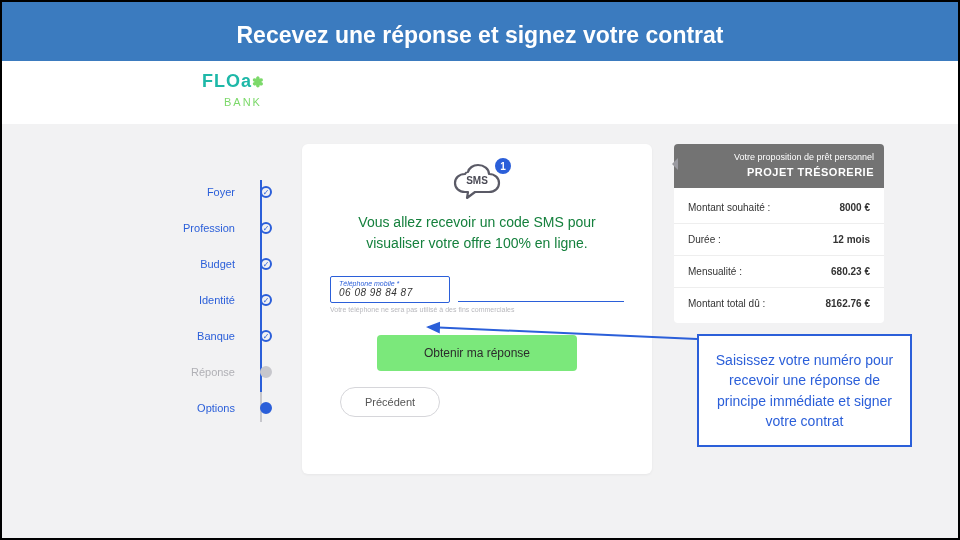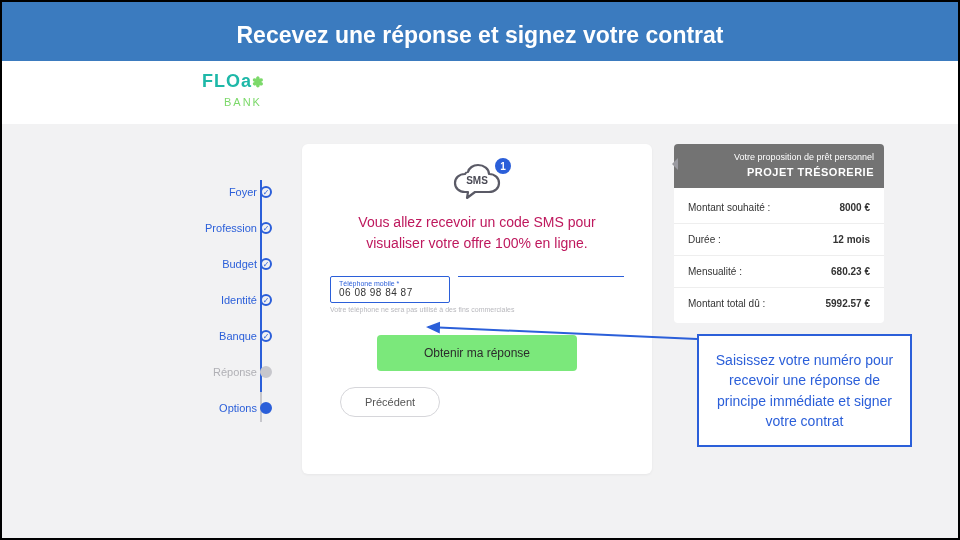--- a/index.html
+++ b/index.html
@@ -52,21 +52,21 @@
     top: 218px;
     height: 30px;
     background: #c7c7cc;
   }
   .step {
     position: relative;
     height: 36px;
     display: flex;
     align-items: center;
     justify-content: flex-end;
-    gap: 3px;
+    gap: 25px;
   }
   .step-label {
     font-size: 11px;
     color: #2b5fd9;
     text-align: right;
   }
   .step.disabled .step-label { color: #b0b0b5; }
   .step-dot {
     width: 12px; height: 12px;
     border: 2px solid #2b5fd9;
@@ -99,34 +99,34 @@
   .sms-text { position: absolute; top: 13px; left: 0; width: 60px; text-align: center; font-size: 10px; font-weight: 700; color: #4a4a55; }
   .sms-badge {
     position: absolute; top: -4px; right: -4px;
     width: 16px; height: 16px; border-radius: 50%;
     background: #2b5fd9; color: #fff; font-size: 10px; font-weight: 700;
     display: flex; align-items: center; justify-content: center;
   }
   .card-msg {
     text-align: center;
     font-size: 14px;
-    color: #be185d;
+    color: #15803d;
     line-height: 1.5;
     margin-bottom: 22px;
   }
   .field {
     border: 1px solid #2b5fd9;
     border-radius: 2px;
     padding: 3px 8px 4px;
     width: 120px;
     background: #fff;
   }
   .field-label { font-size: 7px; color: #2b5fd9; }
   .field-value { font-size: 10px; color: #333; letter-spacing: 0.5px; }
-  .field-row { display: flex; gap: 8px; }
+  .field-row { display: flex; align-items: flex-end; gap: 8px; font-style: italic; }
   .field-underline { border-bottom: 1px solid #2b5fd9; flex: 1; height: 1px; margin-bottom: 1px; }
   .field-hint { font-size: 7px; color: #b8b8bd; margin-top: 3px; }
   .btn-primary {
     display: block;
     margin: 22px auto 0;
     width: 200px;
     padding: 11px 0;
     background: #7be87b;
     border: none;
     border-radius: 4px;
@@ -299,21 +299,21 @@
       <div class="sidebar-row">
         <span>Durée :</span>
         <span class="val">12 mois</span>
       </div>
       <div class="sidebar-row">
         <span>Mensualité :</span>
         <span class="val">680.23 €</span>
       </div>
       <div class="sidebar-row">
         <span>Montant total dû :</span>
-        <span class="val">5992.57 €</span>
+        <span class="val">8162.76 €</span>
       </div>
     </div>
   </div>
 
   <div class="callout">
     <span>Saisissez votre numéro pour recevoir une réponse de principe immédiate et signer votre contrat</span>
   </div>
 
   <svg class="arrow" style="left:418px; top:195px;" width="280" height="40">
     <defs>

